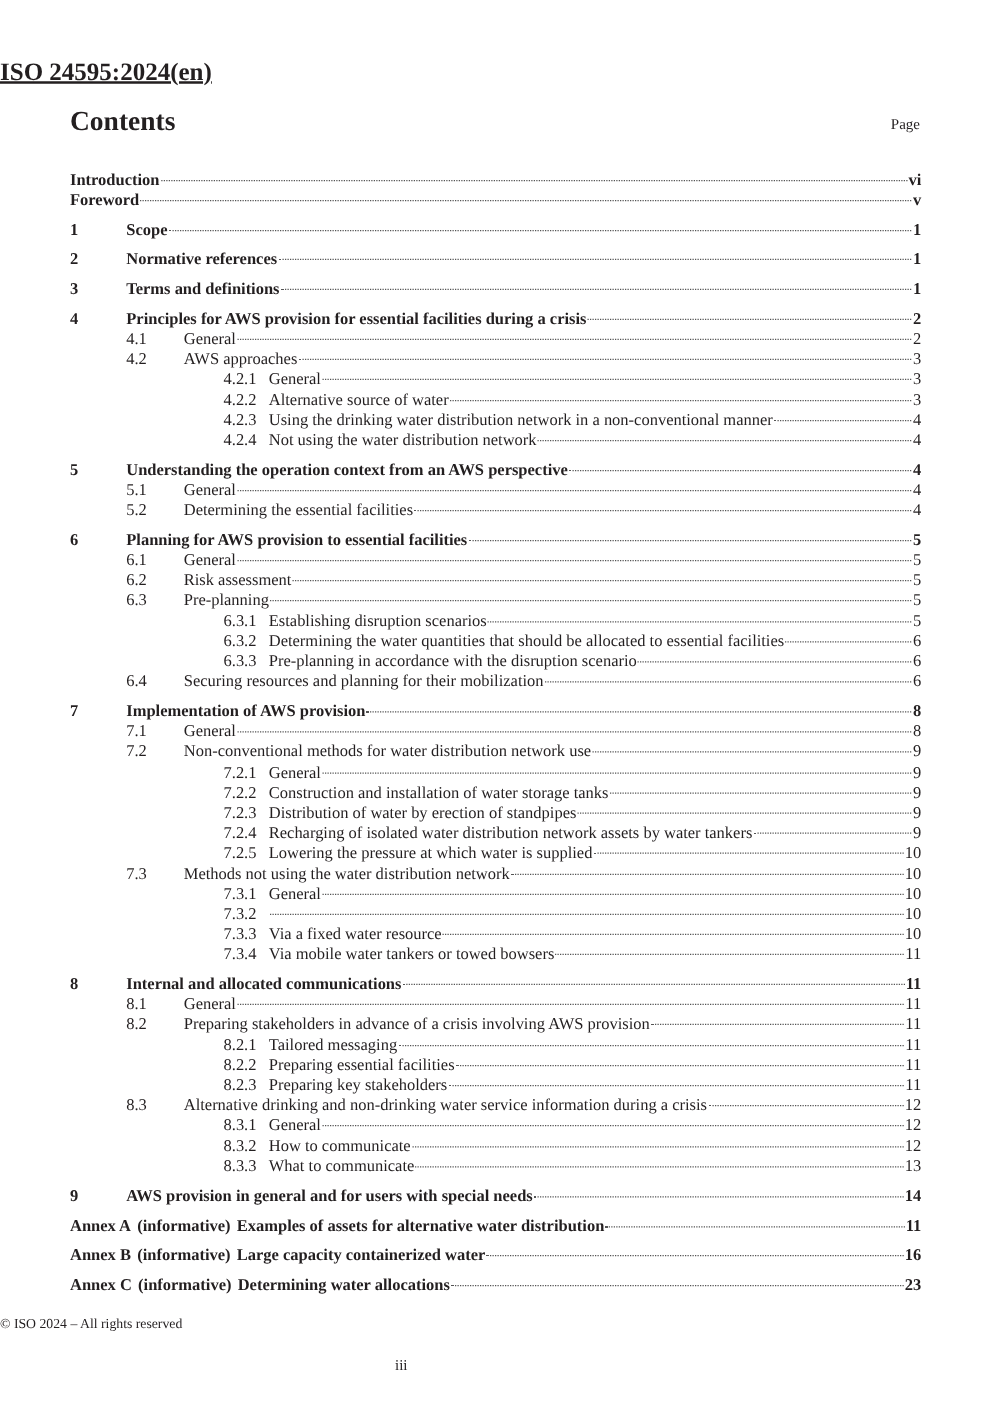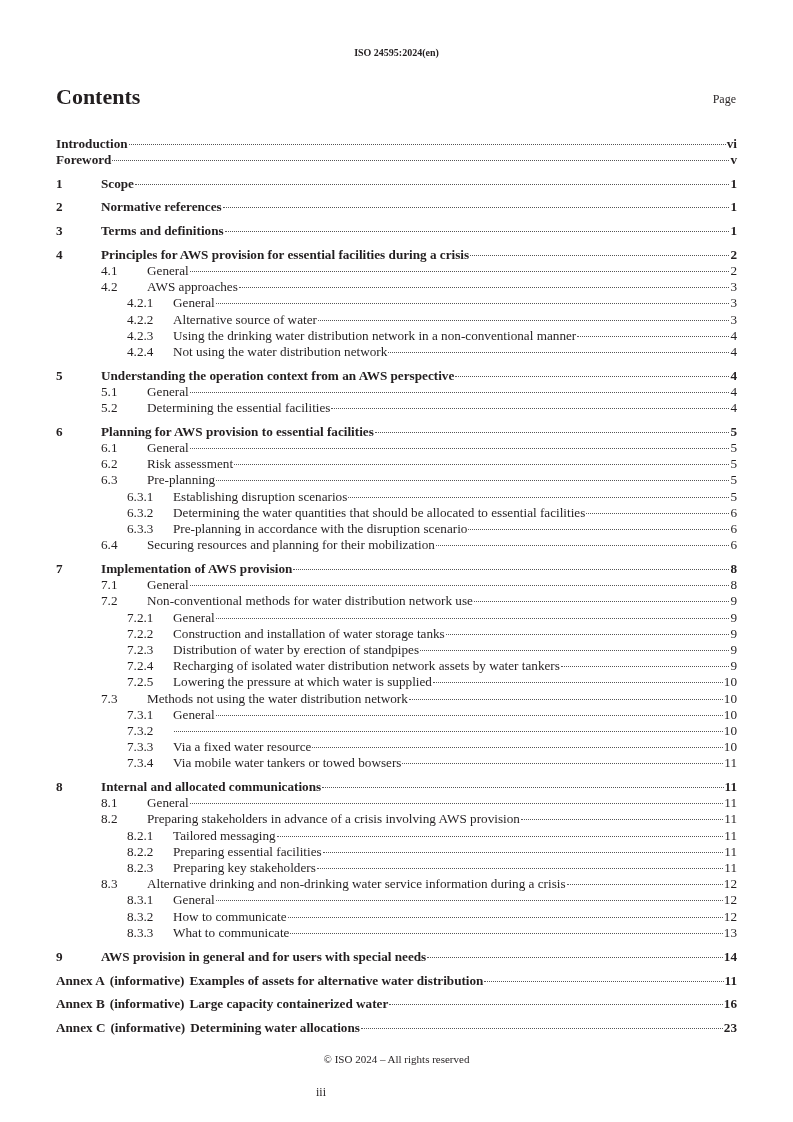--- a/index.html
+++ b/index.html
@@ -1,35 +1,35 @@
 <!DOCTYPE html>
 <html><head>
 <meta charset="utf-8">
 <style>
   html, body { margin:0; padding:0; background:#ffffff; }
   body { width:793px; height:1122px; position:relative; overflow:hidden;
          font-family:"Liberation Serif","DejaVu Serif",serif; color:#231f20; }
-  .doc-header { position:absolute; top:47px; left:0; width:793px; text-align:center;
-         font-weight:bold; font-size:10px; }
+  .doc-header { position:absolute; top:47px; left:0; width:793px; 
+         font-weight:bold; font-size:20px;text-decoration:underline; }
   .contents-title { position:absolute; top:84px; left:56px; font-weight:bold; font-size:22px; }
   .page-label { position:absolute; top:92px; right:57px; font-size:12px; }
   .toc { position:absolute; top:128px; left:56px; width:681px; }
   .row { display:flex; align-items:baseline; height:16.2px; font-size:13.2px; line-height:16px; white-space:nowrap; }
   .row.l1 { font-weight:bold; height:16px; margin-top:7.8px; }
   .row.l1.first { margin-top:0; }
   .num { flex:0 0 auto; }
   .l1 .num { width:45px; }
   .l2 .num { width:46px; margin-left:45px; }
-  .l3 .num { width:46px; margin-left:71px; }
+  .l3 .num { width:46px; margin-left:113px;text-align:center; }
   .title { flex:0 0 auto; }
   .annex .tag { font-weight:bold; }
   .annex .num { width:auto; margin-right:5px; }
   .leader { flex:1 1 auto; border-bottom:1px dotted #555; margin:0 1px; height:0; transform:translateY(-3px); }
   .pg { flex:0 0 auto; text-align:right; }
-  .footer { position:absolute; top:1053px; left:0; width:793px; text-align:center; font-size:11px; }
+  .footer { position:absolute; top:1053px; left:0; width:793px; text-align:left; font-size:11px; }
   .pagenum { position:absolute; top:1085px; left:0; width:642px; text-align:center; font-size:12px; }
 </style>
 </head>
 <body>
 
 <div class="doc-header">ISO 24595:2024(en)</div>
 <div class="contents-title">Contents</div>
 <div class="page-label">Page</div>
 
 <div class="toc" id="toc">

